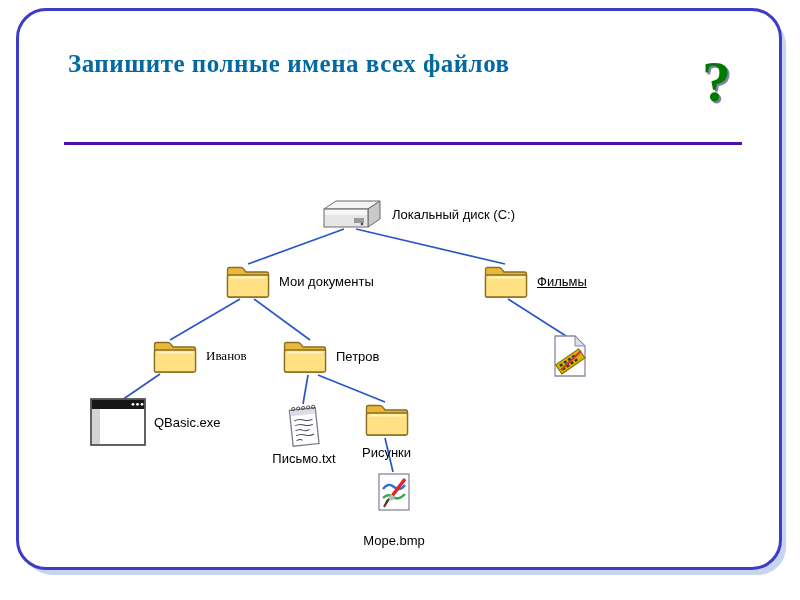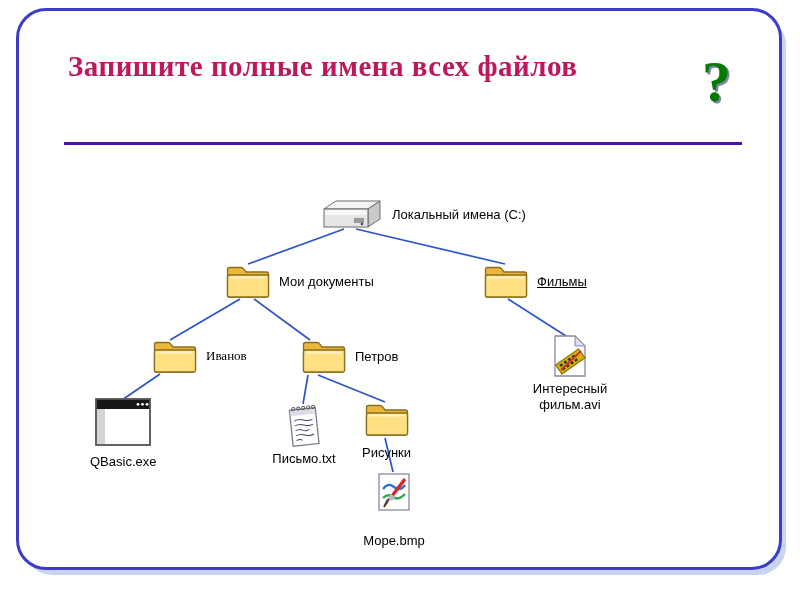--- a/index.html
+++ b/index.html
@@ -8,21 +8,21 @@
     background:#ffffff;font-family:"Liberation Sans",sans-serif;
   }
   .frame{
     position:absolute;left:16px;top:8px;width:760px;height:556px;
     border:3px solid #3d3cc8;border-radius:30px;background:#fff;
     box-shadow:6px 7px 0 -2px #c9d4f1;
   }
   .title{
     position:absolute;left:68px;top:50px;width:620px;
     font-family:"Liberation Serif",serif;font-weight:bold;
-    font-size:29px;color:#be185d;letter-spacing:.5px;
+    font-size:25px;color:#0369a1;letter-spacing:.5px;
   }
   .rule{
     position:absolute;left:64px;top:142px;width:678px;height:3px;
     background:#4a12a8;
   }
   .qmark{
     position:absolute;left:702px;top:48px;
     font-family:"Liberation Serif",serif;font-weight:bold;font-size:58px;
     color:#007b00;text-shadow:2px 2px 0 rgba(26,26,110,.55);
   }
@@ -61,21 +61,21 @@
   <span class="icon">
     <svg width="66" height="32" viewBox="0 0 66 32">
       <polygon points="6,11 18,3 62,3 50,11" fill="#f4f4f4" stroke="#6b6b6b" stroke-width="1"></polygon>
       <polygon points="50,11 62,3 62,21 50,29" fill="#c9c9c9" stroke="#6b6b6b" stroke-width="1"></polygon>
       <rect x="6" y="11" width="44" height="18" fill="#e6e6e6" stroke="#6b6b6b" stroke-width="1"></rect>
       <rect x="7" y="12" width="42" height="5" fill="#f7f7f7"></rect>
       <rect x="36" y="20" width="10" height="5" fill="#9a9a9a"></rect>
       <circle cx="44" cy="26" r="1.3" fill="#444"></circle>
     </svg>
   </span>
-  <span class="label">Локальный имена (C:)</span>
+  <span class="label">Локальный диск (C:)</span>
 </div>
 
 <div class="node" style="left:225px;top:263px;">
   <span class="icon">
     <svg width="46" height="36" viewBox="0 0 46 36">
       <path d="M2.5 32.5 V6.5 Q2.5 4.5 4.5 4.5 H16 Q17.6 4.5 18.6 5.8 L21 9 H41.5 Q43.5 9 43.5 11 V32.5 Q43.5 34 41.5 34 H4.5 Q2.5 34 2.5 32.5 Z" fill="#e8b73c" stroke="#8a6d1d" stroke-width="1.3"></path>
       <path d="M2.5 32.5 L2.5 14 Q2.5 12 4.5 12 H43.5 V32.5 Q43.5 34 41.5 34 H4.5 Q2.5 34 2.5 32.5 Z" fill="#ffe082" stroke="#8a6d1d" stroke-width="1.3"></path>
       <path d="M5 14.5 H41" stroke="#fff3c4" stroke-width="2" fill="none"></path>
     </svg>
   </span>
@@ -97,21 +97,21 @@
   <span class="icon">
     <svg width="46" height="36" viewBox="0 0 46 36">
       <path d="M2.5 32.5 V6.5 Q2.5 4.5 4.5 4.5 H16 Q17.6 4.5 18.6 5.8 L21 9 H41.5 Q43.5 9 43.5 11 V32.5 Q43.5 34 41.5 34 H4.5 Q2.5 34 2.5 32.5 Z" fill="#e8b73c" stroke="#8a6d1d" stroke-width="1.3"></path>
       <path d="M2.5 32.5 L2.5 14 Q2.5 12 4.5 12 H43.5 V32.5 Q43.5 34 41.5 34 H4.5 Q2.5 34 2.5 32.5 Z" fill="#ffe082" stroke="#8a6d1d" stroke-width="1.3"></path>
       <path d="M5 14.5 H41" stroke="#fff3c4" stroke-width="2" fill="none"></path>
     </svg>
   </span>
   <span class="label">Иванов</span>
 </div>
 
-<div class="node" style="left:301px;top:338px;">
+<div class="node" style="left:282px;top:338px;">
   <span class="icon">
     <svg width="46" height="36" viewBox="0 0 46 36">
       <path d="M2.5 32.5 V6.5 Q2.5 4.5 4.5 4.5 H16 Q17.6 4.5 18.6 5.8 L21 9 H41.5 Q43.5 9 43.5 11 V32.5 Q43.5 34 41.5 34 H4.5 Q2.5 34 2.5 32.5 Z" fill="#e8b73c" stroke="#8a6d1d" stroke-width="1.3"></path>
       <path d="M2.5 32.5 L2.5 14 Q2.5 12 4.5 12 H43.5 V32.5 Q43.5 34 41.5 34 H4.5 Q2.5 34 2.5 32.5 Z" fill="#ffe082" stroke="#8a6d1d" stroke-width="1.3"></path>
       <path d="M5 14.5 H41" stroke="#fff3c4" stroke-width="2" fill="none"></path>
     </svg>
   </span>
   <span class="label">Петров</span>
 </div>
 
@@ -127,24 +127,23 @@
         <rect x="18" y="24" width="3" height="2.5" fill="#333"></rect>
         <rect x="23" y="24" width="3" height="2.5" fill="#333"></rect>
         <rect x="8" y="28.5" width="3" height="2.5" fill="#333"></rect>
         <rect x="13" y="28.5" width="3" height="2.5" fill="#333"></rect>
         <rect x="18" y="28.5" width="3" height="2.5" fill="#333"></rect>
         <rect x="23" y="28.5" width="3" height="2.5" fill="#333"></rect>
       </g>
       <line x1="10" y1="36" x2="30" y2="17" stroke="#d03030" stroke-width="2"></line>
     </svg>
   </span>
-  <span class="label">Интересный фильм.avi</span>
 </div>
 
-<div class="node" style="left:90px;top:398px;flex-direction:column;">
+<div class="node" style="left:90px;top:398px;">
   <span class="icon">
     <svg width="56" height="48" viewBox="0 0 56 48">
       <rect x="1" y="1" width="54" height="46" fill="#ffffff" stroke="#666" stroke-width="1.5"></rect>
       <rect x="2" y="11" width="8" height="35" fill="#d4d4d4"></rect>
       <rect x="1.5" y="1.5" width="53" height="9.5" fill="#161616"></rect>
       <circle cx="43" cy="6.3" r="1.4" fill="#fff"></circle>
       <circle cx="47.5" cy="6.3" r="1.4" fill="#fff"></circle>
       <circle cx="52" cy="6.3" r="1.4" fill="#fff"></circle>
       <rect x="1" y="1" width="54" height="46" fill="none" stroke="#555" stroke-width="1.5"></rect>
     </svg>

